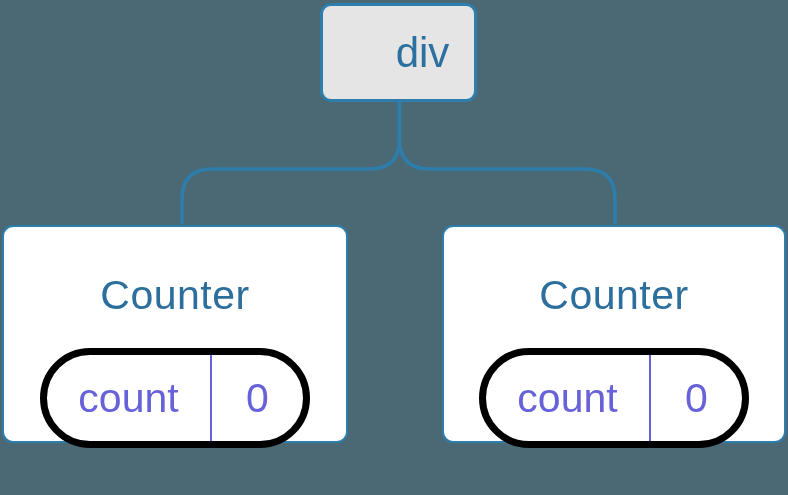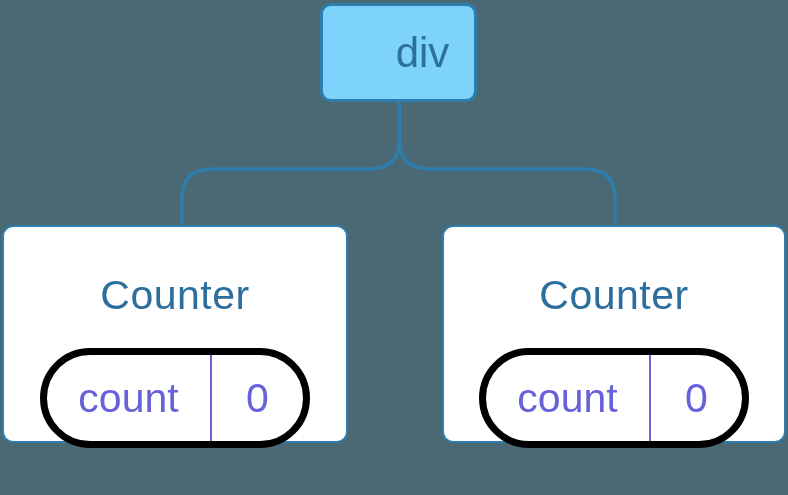--- a/index.html
+++ b/index.html
@@ -24,21 +24,21 @@
     top: 0;
     pointer-events: none;
   }
   .root-node {
     position: absolute;
     left: 320px;
     top: 3px;
     width: 157px;
     height: 99px;
     box-sizing: border-box;
-    background: #7dd3fc;
+    background: #e5e5e5;
     border: 3px solid #2E7EAD;
     border-radius: 11px;
     display: flex;
     align-items: center;
     justify-content: center;
     padding-left: 48px;
   }
   .root-label {
     font-size: 42px;
     color: #2C709F;

